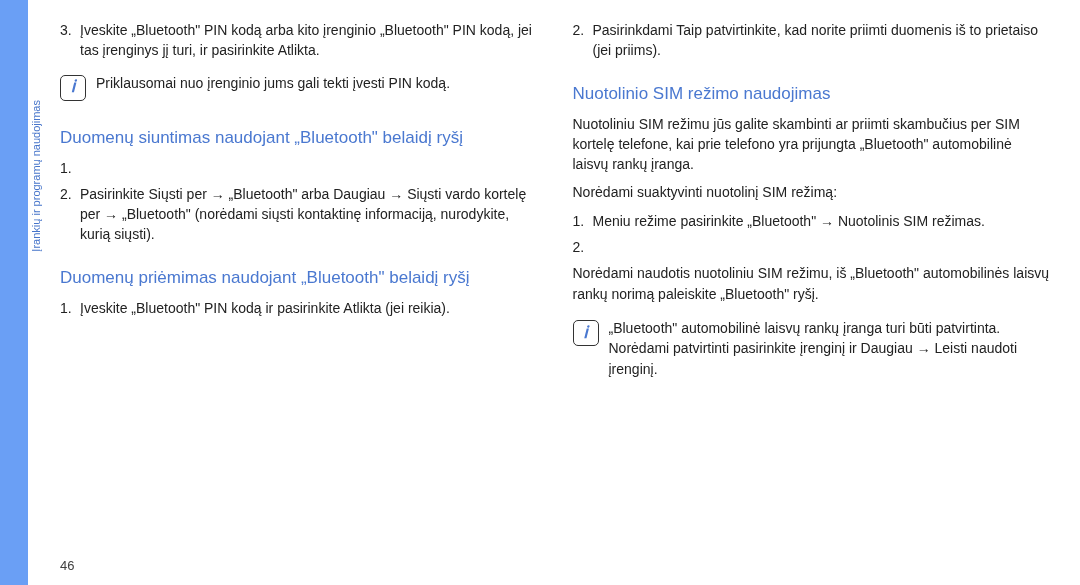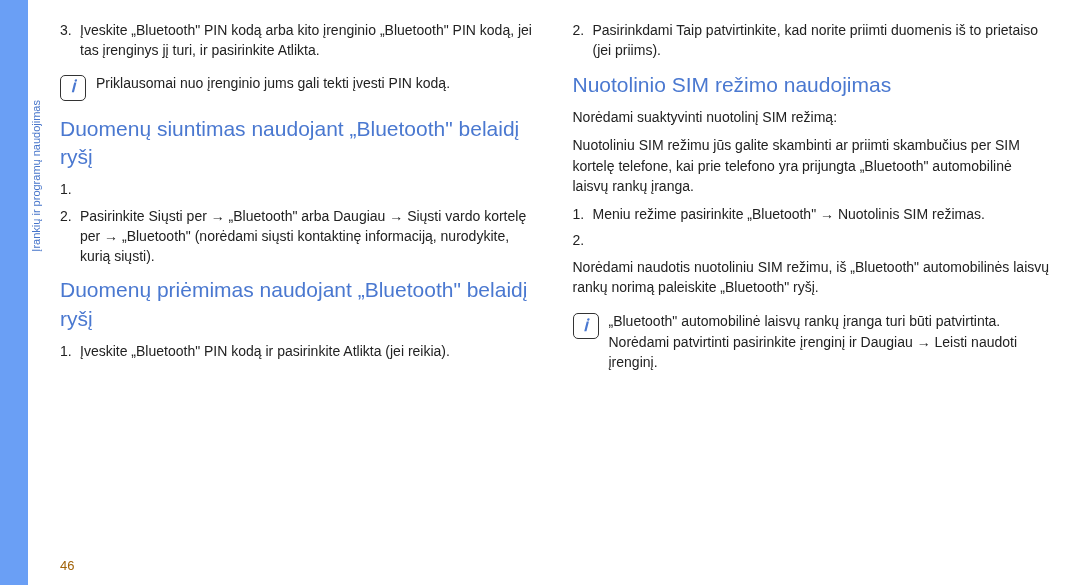--- a/index.html
+++ b/index.html
@@ -49,22 +49,22 @@
       flex: 1;
       display: flex;
       flex-direction: column;
     }
     .para { margin-bottom: 8px; line-height: 1.45; }
     .listitem { display: flex; gap: 6px; margin-bottom: 6px; line-height: 1.45; }
     .listitem .num { min-width: 14px; }
     .indent-none { padding-left: 18px; }
     .heading {
       color: #4a78d0;
-      font-size: 21px;
-      margin-top: 4px;
+      font-size: 17px;
+      margin-top: 16px;
       margin-bottom: 8px;
       line-height: 1.35;
     }
     .note {
       display: flex;
       gap: 10px;
       align-items: flex-start;
       margin: 6px 0 10px 0;
       line-height: 1.45;
     }
@@ -81,21 +81,21 @@
       color: #4a78d0;
       font-style: italic;
       font-weight: bold;
       margin-top: 2px;
     }
     .page-num {
       position: absolute;
       left: 60px;
       bottom: 12px;
       font-size: 13px;
-      color: #a16207;
+      color: #404040;
     }
   </style>
 </head>
 <body>
 
 <div class="blue-bar"></div>
 
 <div class="vertical-label">
   <span>Įrankių ir programų naudojimas</span>
 </div>
@@ -132,22 +132,22 @@
   </div>
 
   <div class="col">
     <div class="listitem">
       <span class="num">2.</span>
       <span>Pasirinkdami Taip patvirtinkite, kad norite priimti duomenis iš to prietaiso (jei priims).</span>
     </div>
 
     <div class="heading">Nuotolinio SIM režimo naudojimas</div>
 
+    <div class="para">Nuotoliniu SIM režimu jūs galite skambinti ar priimti skambučius per SIM kortelę telefone, kai prie telefono yra prijungta „Bluetooth" automobilinė laisvų rankų įranga.</div>
     <div class="para">Norėdami suaktyvinti nuotolinį SIM režimą:</div>
-    <div class="para">Nuotoliniu SIM režimu jūs galite skambinti ar priimti skambučius per SIM kortelę telefone, kai prie telefono yra prijungta „Bluetooth" automobilinė laisvų rankų įranga.</div>
 
     <div class="listitem">
       <span class="num">1.</span>
       <span>Meniu režime pasirinkite „Bluetooth" → Nuotolinis SIM režimas.</span>
     </div>
     <div class="listitem">
       <span class="num">2.</span>
     </div>
 
     <div class="para">Norėdami naudotis nuotoliniu SIM režimu, iš „Bluetooth" automobilinės laisvų rankų norimą paleiskite „Bluetooth" ryšį.</div>

